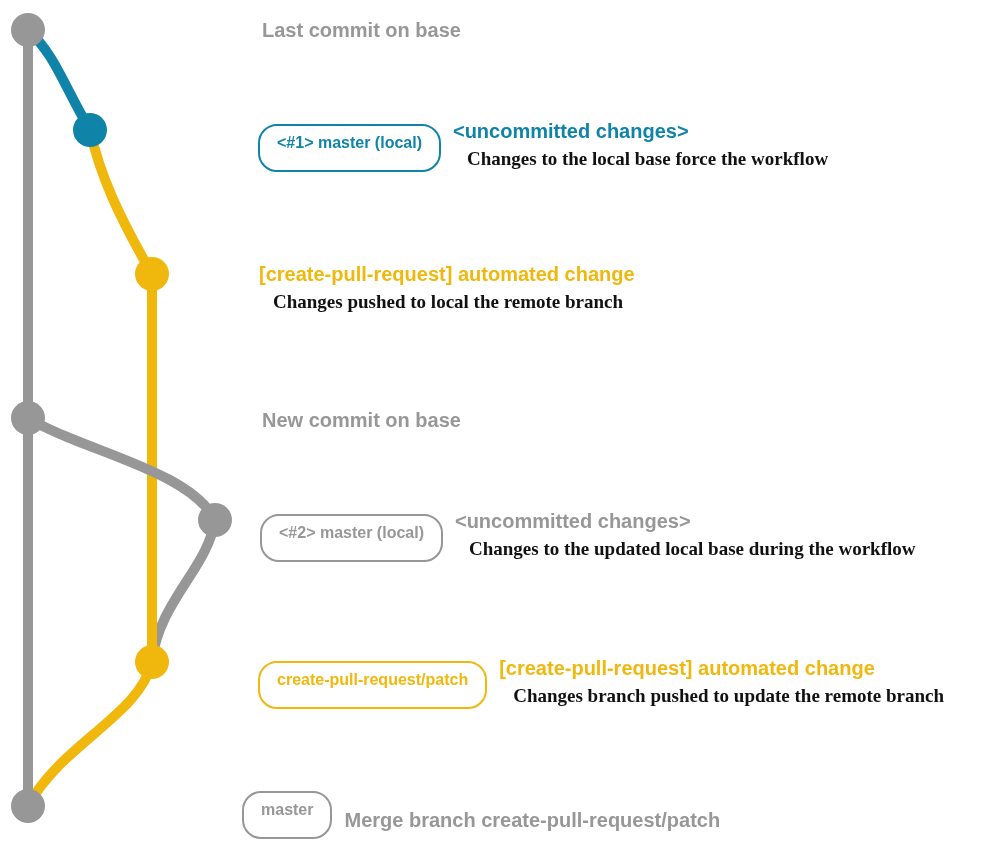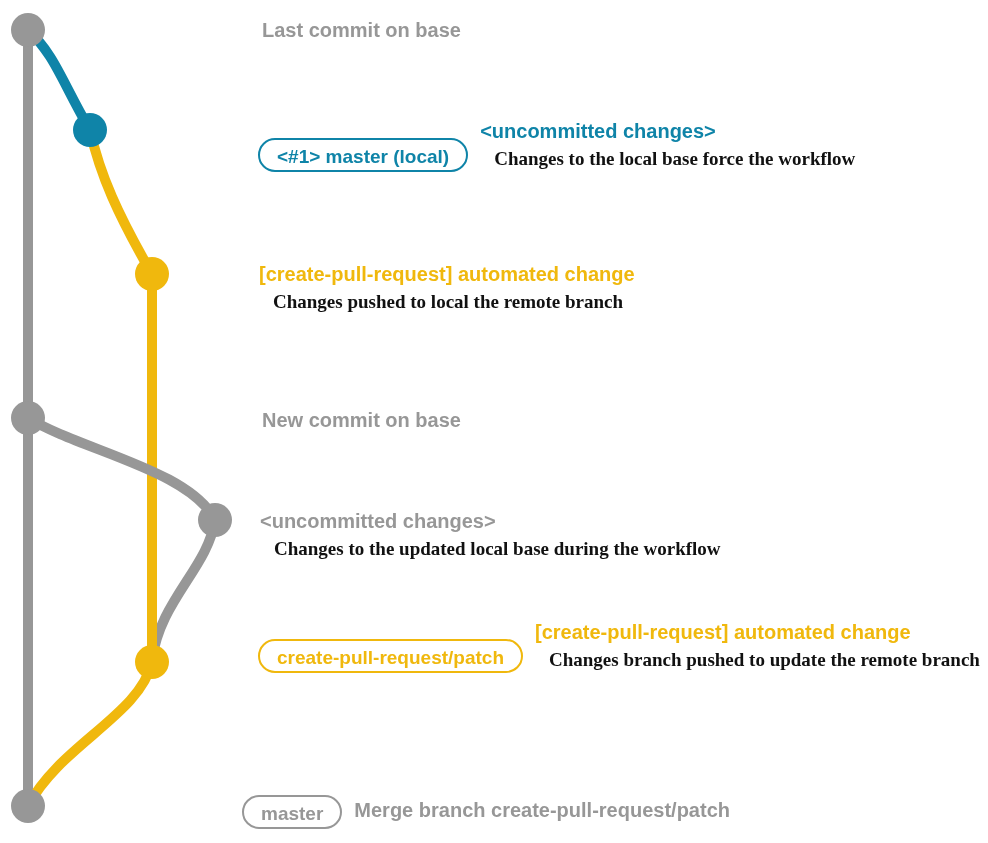--- a/index.html
+++ b/index.html
@@ -27,26 +27,26 @@
     gap: 12px;
     white-space: nowrap;
     font-weight: bold;
   }
   .c-gray   { color: var(--c-gray); }
   .c-teal   { color: var(--c-teal); }
   .c-yellow { color: var(--c-yellow); }
   .badge {
     display: inline-block;
     box-sizing: border-box;
-    height: 34px;
+    height: 48px;
     line-height: 34px;
     padding: 0 17px;
     border: 2px solid currentColor;
     border-radius: 19px;
-    font-size: 19px;
+    font-size: 16px;
   }
   .msgcol { display: flex; flex-direction: column; }
   .msg { font-size: 20px; line-height: 38px; }
   .note {
     font-family: "Liberation Serif", serif;
     font-size: 19px;
     line-height: 26px;
     margin: -4px 0 0 14px;
     color: var(--c-note_text, #111);
   }
@@ -98,27 +98,28 @@
     </div>
   </div>
 
   <div class="row" style="left:262px; top:401px">
     <div class="msgcol">
       <div class="msg c-gray">New commit on base</div>
     </div>
   </div>
 
   <div class="row" style="left:260px; top:502px">
+    <span class="badge c-gray">&lt;#2&gt; master (local)</span>
     <div class="msgcol">
       <div class="msg c-gray">&lt;uncommitted changes&gt;</div>
       <div class="note">Changes to the updated local base during the workflow</div>
     </div>
   </div>
 
-  <div class="row" style="left:258px; top:613px">
+  <div class="row" style="left:258px; top:649px">
     <span class="badge c-yellow">create-pull-request/patch</span>
     <div class="msgcol">
       <div class="msg c-yellow">[create-pull-request] automated change</div>
       <div class="note">Changes branch pushed to update the remote branch</div>
     </div>
   </div>
 
   <div class="row" style="left:242px; top:791px">
     <span class="badge c-gray">master</span>
     <div class="msgcol">

